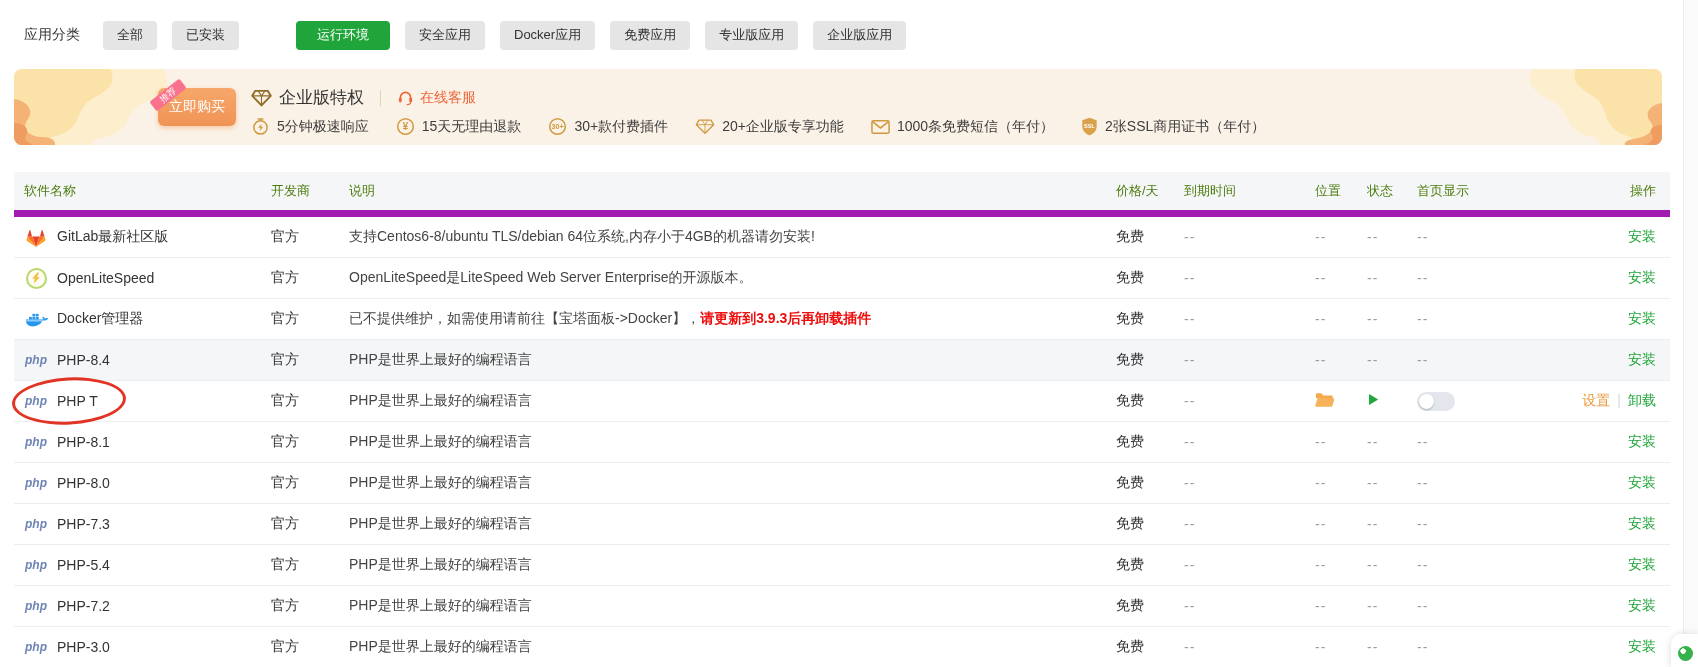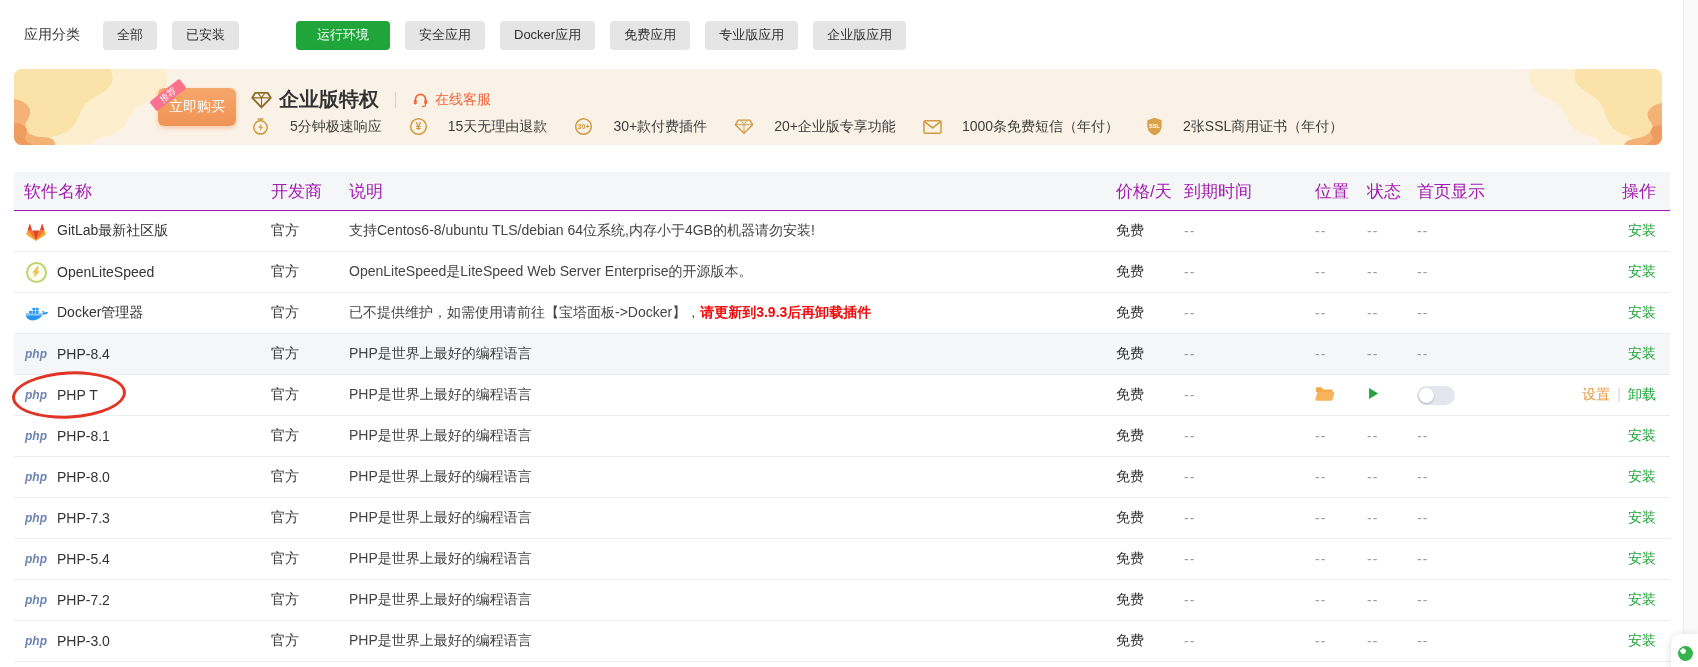--- a/index.html
+++ b/index.html
@@ -19,32 +19,32 @@
           border-radius:8px;overflow:hidden;}
   .banner svg.deco{position:absolute;top:0;height:76px;}
   .deco-left{left:0;}
   .deco-right{right:0;transform:scaleX(-1);}
   .buy-btn{position:absolute;left:144px;top:19px;width:78px;height:38px;border:none;border-radius:6px;
            background:linear-gradient(180deg,#f7a76b,#ef9455);color:#fff;font-size:14px;cursor:pointer;
            font-family:inherit;box-shadow:0 2px 5px rgba(240,150,85,.45);}
   .ribbon{position:absolute;left:-9px;top:1px;background:#f9718c;color:#fff;font-size:9px;line-height:12px;
           padding:0 10px;transform:rotate(-38deg);border-radius:2px;}
   .bline1{position:absolute;left:237px;top:17px;display:flex;align-items:center;gap:16px;}
-  .priv{display:flex;align-items:center;gap:7px;font-size:20px;font-weight:bold;color:#333;}
+  .priv{display:flex;align-items:center;gap:7px;font-size:17px;font-weight:normal;color:#333;}
   .vdiv{width:1px;height:16px;background:#e3d2b6;}
   .service{display:flex;align-items:center;gap:6px;font-size:14px;color:#f0673c;cursor:pointer;}
   .bline2{position:absolute;left:237px;top:48px;display:flex;align-items:center;gap:27px;
           font-size:14px;color:#3d3d3d;}
-  .feat{display:flex;align-items:center;gap:20px;}
+  .feat{display:flex;align-items:center;gap:7px;}
   .ficon{display:inline-flex;align-items:center;}
   
   .table{margin-top:27px;}
   .tr{display:grid;grid-template-columns:257px 78px 767px 68px 131px 52px 50px 128px 1fr;
       align-items:center;height:40px;border-bottom:1px solid #ebeef0;background:#fff;}
-  .tr.head{height:38px;background:#f5f6f7;border-bottom:1px solid #a21caf;color:#a21caf;font-size:17px;}
+  .tr.head{height:38px;background:#f5f6f7;border-bottom:7px solid #a21caf;color:#4d7c0f;font-size:13px;}
   .tr.hl{background:#f5f6f7;}
   .td{overflow:hidden;white-space:nowrap;}
   .td.c0{display:flex;align-items:center;gap:9px;padding-left:10px;position:relative;overflow:visible;}
   .td.c8,.th.c8{text-align:right;padding-right:14px;}
   .muted{color:#9a9fa6;letter-spacing:1px;}
   .desc{color:#444;}
   .warn{color:#ef0c0c;font-weight:bold;}
   .lnk{cursor:pointer;text-decoration:none;}
   .lnk.install{color:#20a53a;}
   .lnk.settings{color:#ea9a3c;}

